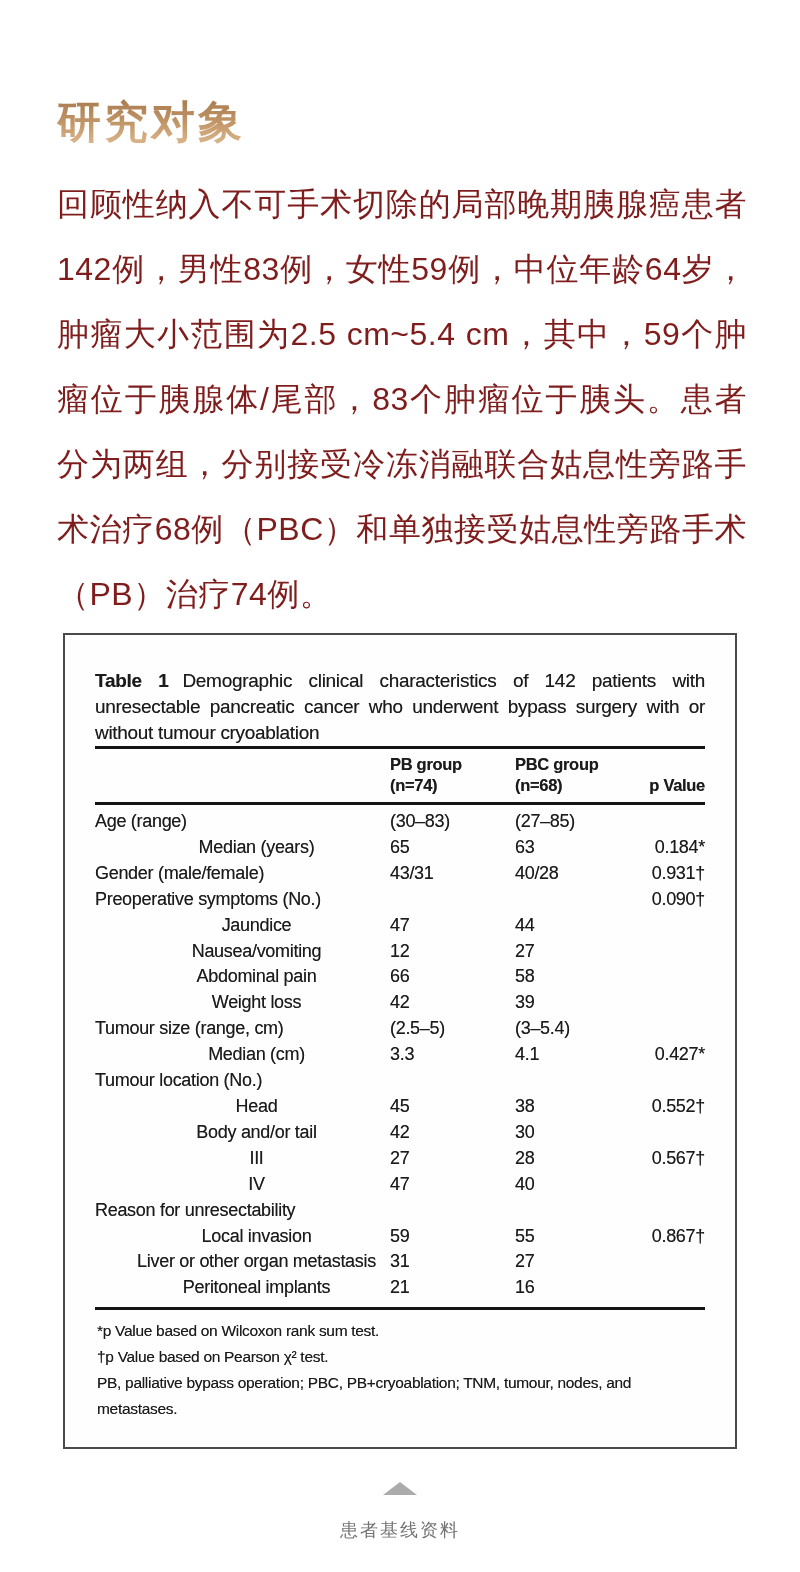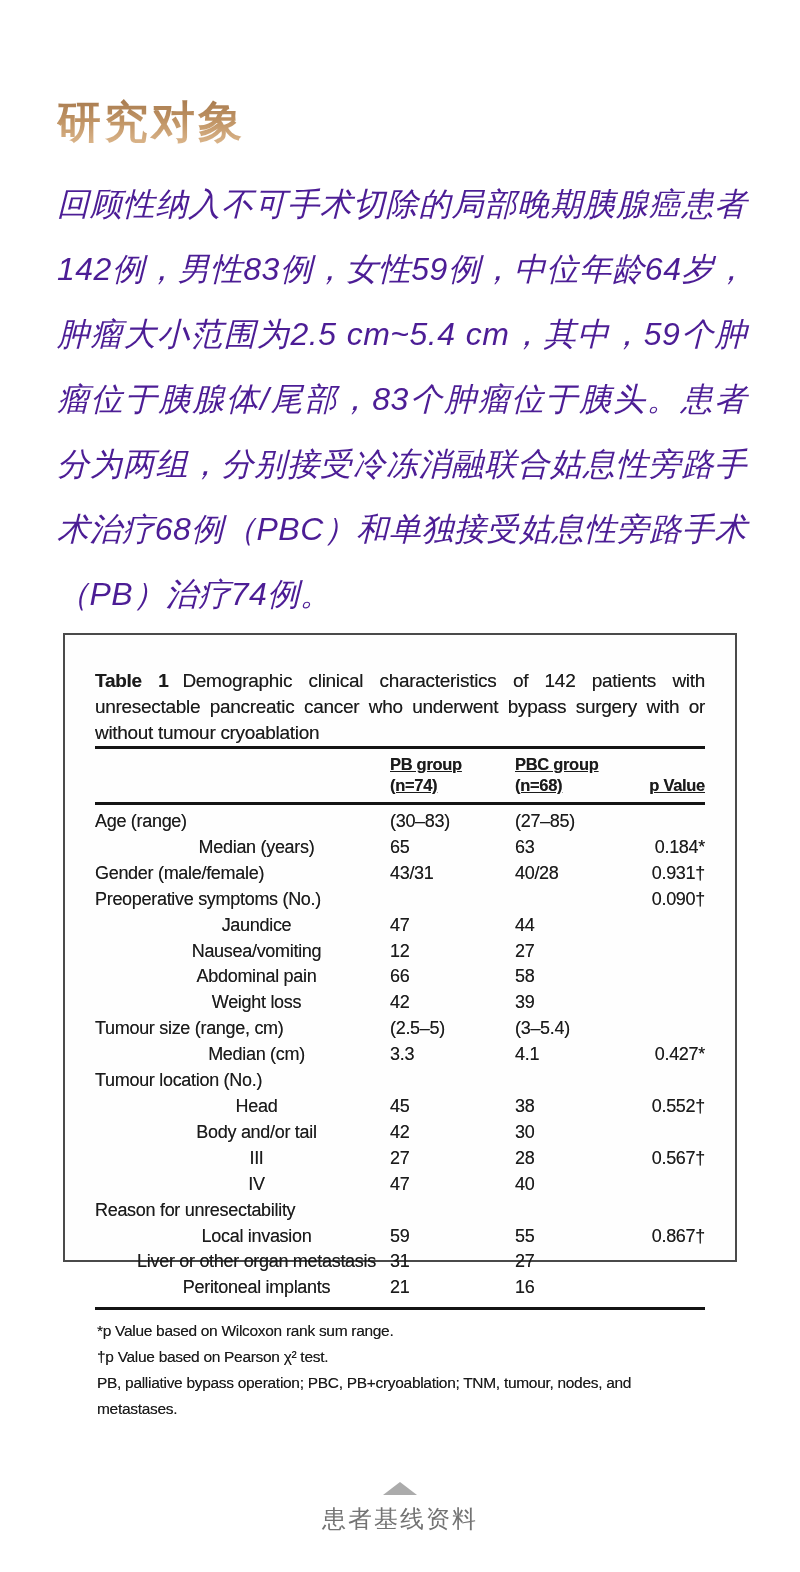--- a/index.html
+++ b/index.html
@@ -17,57 +17,56 @@
   @supports ((-webkit-background-clip:text) or (background-clip:text)){
     .heading{
       background:linear-gradient(180deg,#a2754a 0%,#c09465 48%,#e4c198 100%);
       -webkit-background-clip:text;background-clip:text;
       color:transparent;
     }
   }
   
   .para{
     position:absolute;left:57px;top:140px;width:690px;
-    font-size:32px;line-height:65px;color:#4c1d95;
+    font-size:32px;line-height:65px;color:#7f1d1d;
     text-align:justify;text-justify:inter-ideograph;
     letter-spacing:0.5px;
-    font-style:italic;
   }
   
   .figure{
-    position:absolute;left:63px;top:633px;width:674px;height:629px;
+    position:absolute;left:63px;top:633px;width:674px;height:816px;
     box-sizing:border-box;border:2px solid #4a4a4a;background:#fefefe;
     color:#1b1b1b;letter-spacing:-0.3px;
     text-shadow:0 0 0.5px rgba(10,10,10,0.55);
   }
   .t-title{
     margin:33px 30px 0 30px;font-size:19px;line-height:26px;text-align:justify;
   }
   .t-title b{font-weight:700;padding-right:14px;}
   .rule{margin:0 30px;height:3px;background:#141414;}
   .grid{
     display:grid;grid-template-columns:295px 125px 130px 1fr;
     margin:0 30px;
   }
-  .t-header{font-weight:700;font-size:16.5px;line-height:21px;padding:5px 0 6px 0;text-decoration:underline;}
+  .t-header{font-weight:700;font-size:16.5px;line-height:21px;padding:5px 0 6px 0;}
   .t-header .pcol{align-self:end;text-align:right;}
   .t-body{padding-top:4px;font-size:18px;}
   .trow{display:grid;grid-template-columns:295px 125px 130px 1fr;margin:0 30px;line-height:25.9px;}
   .trow .lab.ind{padding-left:28px;text-align:center;}
   .trow .pcol{text-align:right;}
   .rule-bottom{margin-top:6px;}
   .t-notes{padding:8px 30px 0 32px;font-size:15.5px;line-height:26px;}
   
   .footer{position:absolute;left:0;top:1482px;width:800px;text-align:center;}
   .arrow-up{
     width:0;height:0;margin:0 auto;
     border-left:17px solid transparent;border-right:17px solid transparent;
     border-bottom:13px solid #ababab;
   }
-  .caption{margin-top:8px;font-size:24px;color:#737373;letter-spacing:2px;}
+  .caption{margin-top:23px;font-size:18px;color:#737373;letter-spacing:2px;}
 </style>
 </head>
 <body>
 
 <h1 class="heading">研究对象</h1>
 
 <p class="para">回顾性纳入不可手术切除的局部晚期胰腺癌患者142例，男性83例，女性59例，中位年龄64岁，肿瘤大小范围为2.5 cm~5.4 cm，其中，59个肿瘤位于胰腺体/尾部，83个肿瘤位于胰头。患者分为两组，分别接受冷冻消融联合姑息性旁路手术治疗68例（PBC）和单独接受姑息性旁路手术（PB）治疗74例。</p>
 
 <section class="figure">
   <div class="t-title"><b>Table 1</b><span>Demographic clinical characteristics of 142 patients with unresectable pancreatic cancer who underwent bypass surgery with or without tumour cryoablation</span></div>
@@ -207,21 +206,21 @@
         <div class="lab ind">Peritoneal implants</div>
         <div class="val">21</div>
         <div class="val">16</div>
         <div class="pcol"></div>
       </div>
     </div>
 
   <div class="rule rule-bottom"></div>
 
   <div class="t-notes" id="t-notes">
-      <div>*p Value based on Wilcoxon rank sum range.</div>
+      <div>*p Value based on Wilcoxon rank sum test.</div>
       <div>†p Value based on Pearson χ² test.</div>
       <div>PB, palliative bypass operation; PBC, PB+cryoablation; TNM, tumour, nodes, and metastases.</div>
     </div>
 </section>
 
 <div class="footer">
   <div class="arrow-up"></div>
   <div class="caption">患者基线资料</div>
 </div>
 

